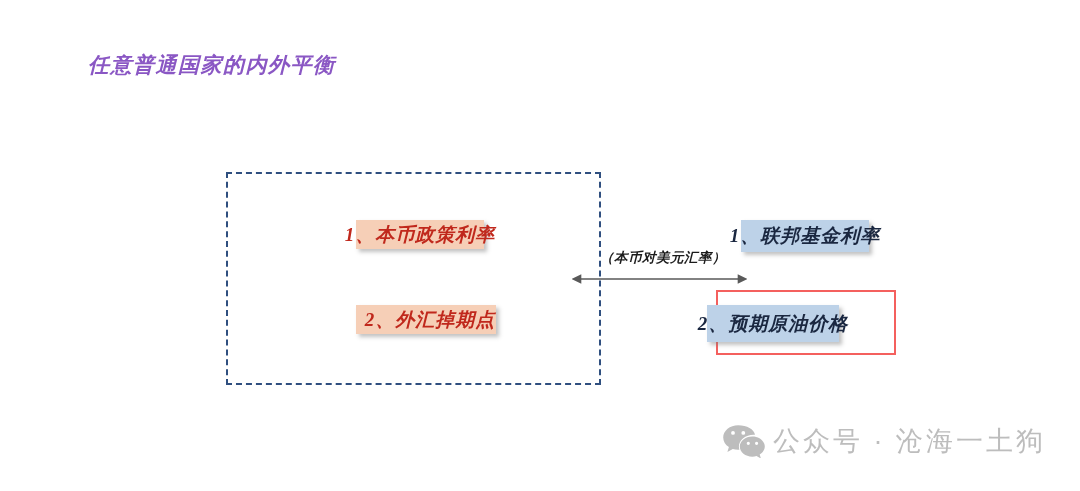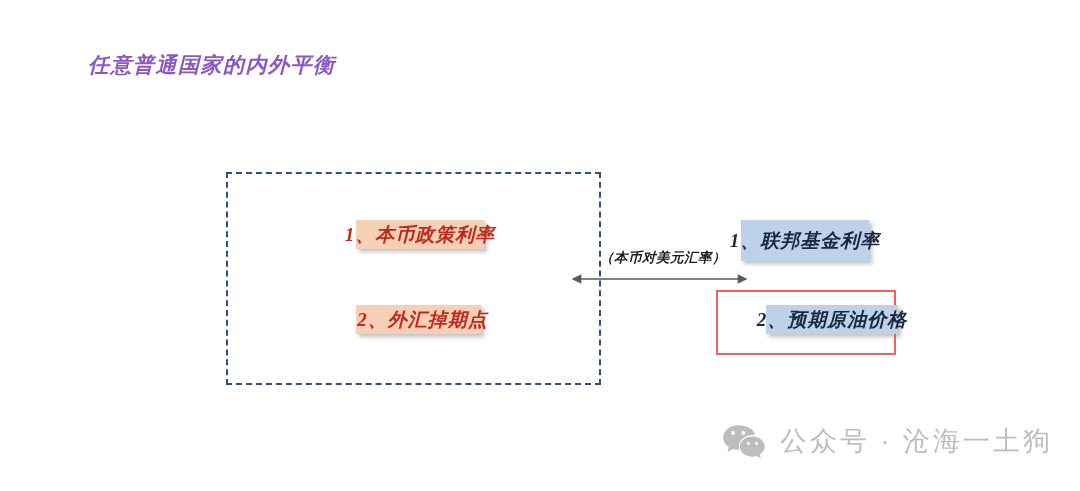--- a/index.html
+++ b/index.html
@@ -61,23 +61,23 @@
   .chip.domestic {
     background: #f6cfb7;
     color: #c0281c;
   }
   .chip.foreign {
     background: #bdd2e8;
     color: #1a2740;
   }
 
   #chip-policy-rate   { left: 356px; top: 220px; width: 128px; height: 29px; }
-  #chip-fx-swap-point { left: 356px; top: 305px; width: 125px; height: 29px; padding-left: 8px; }
-  #chip-fed-funds     { left: 741px; top: 220px; width: 128px; height: 41px; }
-  #chip-oil-price     { left: 766px; top: 305px; width: 132px; height: 29px; }
+  #chip-fx-swap-point { left: 356px; top: 305px; width: 140px; height: 29px; padding-left: 8px; }
+  #chip-fed-funds     { left: 741px; top: 220px; width: 128px; height: 32px; }
+  #chip-oil-price     { left: 707px; top: 305px; width: 132px; height: 37px; }
 
   
   #oil-highlight-box {
     position: absolute;
     left: 716px;
     top: 290px;
     width: 180px;
     height: 65px;
     border: 2px solid #f4605e;
     box-sizing: border-box;
@@ -105,21 +105,21 @@
     height: 22px;
   }
 
   
   #watermark {
     position: absolute;
     left: 722px;
     top: 423px;
     display: flex;
     align-items: center;
-    gap: 14px;
+    gap: 7px;
   }
   #wechat-icon { display: block; }
   #watermark-text {
     font-family: "Liberation Sans", "DejaVu Sans", sans-serif;
     font-size: 27px;
     letter-spacing: 3px;
     color: #bdbdbd;
     white-space: nowrap;
   }
 </style>

